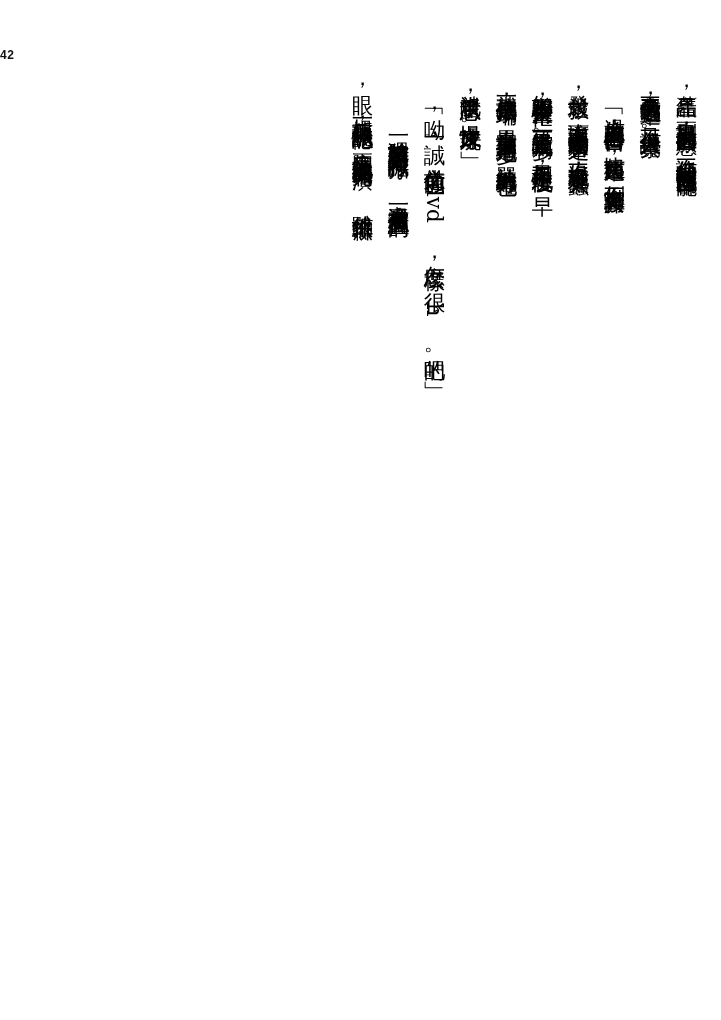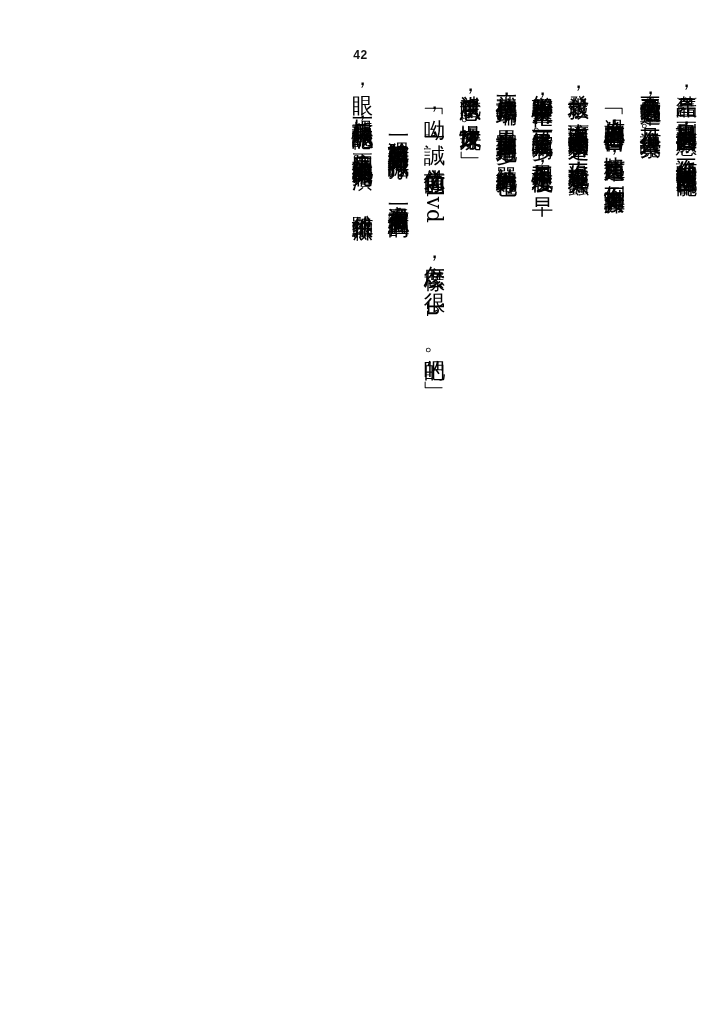--- a/index.html
+++ b/index.html
@@ -21,21 +21,21 @@
     inset: 0;
     background: #ffffff;
   }
 
   
   #page-number {
     position: absolute;
     top: 48px;
     left: 0;
     width: 100%;
-    text-align: center;
+    text-align: left;
     font-family: "Liberation Sans", sans-serif;
     font-size: 12px;
     font-weight: bold;
     letter-spacing: 0.5px;
     color: #111;
   }
 
   
   #body-text {
     position: absolute;

